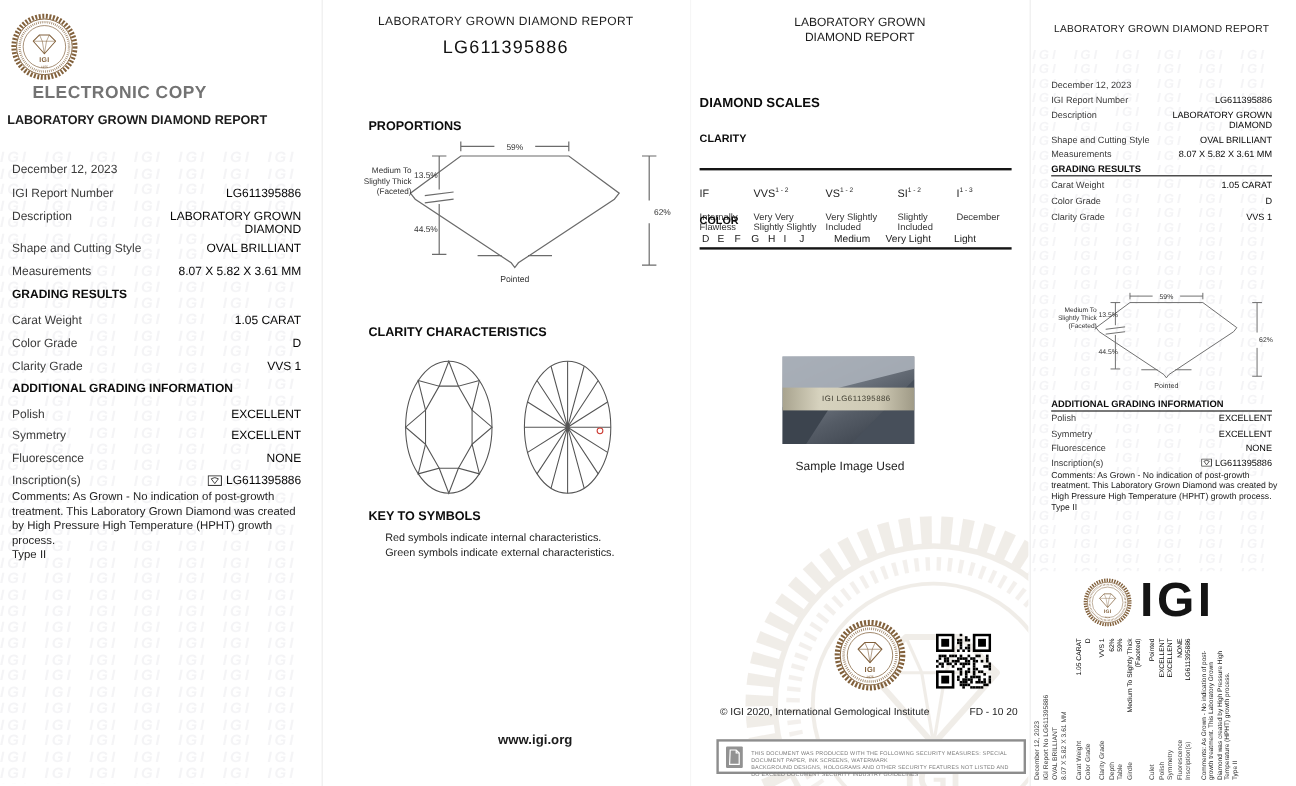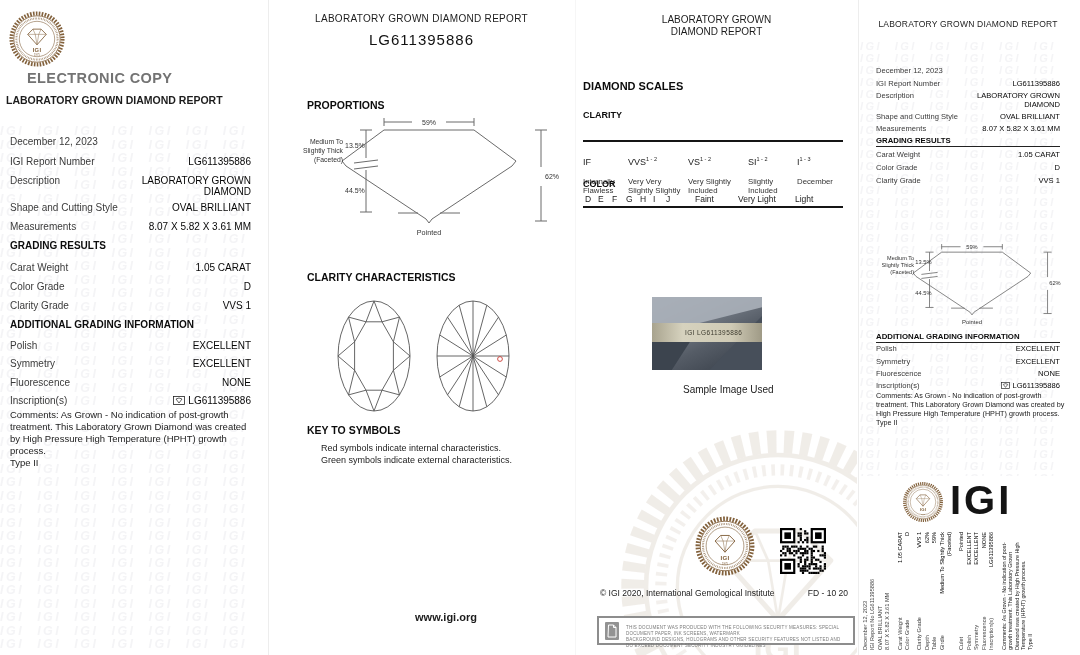--- a/index.html
+++ b/index.html
@@ -223,21 +223,21 @@
   <div class="rule" style="left:583px;top:140px;width:260px"></div>
 
   <div class="sec-h" style="left:583px;top:179px;font-size:9px">COLOR</div>
   <span class="co-letter" style="left:585px">D</span>
   <span class="co-letter" style="left:598px">E</span>
   <span class="co-letter" style="left:612px">F</span>
   <span class="co-letter" style="left:626px">G</span>
   <span class="co-letter" style="left:640px">H</span>
   <span class="co-letter" style="left:653px">I</span>
   <span class="co-letter" style="left:666px">J</span>
-  <span class="co-letter" style="left:695px">Faint</span>
+  <span class="co-letter" style="left:695px">Medium</span>
   <span class="co-letter" style="left:738px">Very Light</span>
   <span class="co-letter" style="left:795px">Light</span>
   <div class="rule" style="left:583px;top:206px;width:260px"></div>
 
   <div class="abs" style="left:595px;top:420px;width:262px;height:235px;overflow:hidden;opacity:.11;pointer-events:none">
     <div class="seal-slot" style="position:absolute;left:18px;top:2px;width:330px;height:330px"><svg viewBox="0 0 100 100" width="100%" height="100%">
           <circle cx="50" cy="50" r="44" fill="none" stroke="#82613c" stroke-width="7" stroke-dasharray="2.8 2.3"></circle>
           <circle cx="50" cy="50" r="40" fill="#ffffff" stroke="#82613c" stroke-width="1.4"></circle>
           <circle cx="50" cy="50" r="35.5" fill="none" stroke="#82613c" stroke-width="3.4" stroke-dasharray="1.1 1.7" opacity="0.8"></circle>
           <circle cx="50" cy="50" r="30.5" fill="none" stroke="#82613c" stroke-width="1"></circle>
@@ -249,21 +249,21 @@
   </div>
 
   <div class="sample">
     <div class="fx1"></div>
     <div class="fx2"></div>
     <div class="fx3"></div>
     <div class="band">
         <span>IGI LG611395886</span>
       </div>
   </div>
-  <div class="abs" style="left:683px;top:384px;font-size:10px;color:#222">Sample Image Used</div>
+  <div class="abs" style="left:663px;top:384px;font-size:10px;color:#222">Sample Image Used</div>
 
   <div class="abs seal-slot" style="left:694px;top:515px;width:62px;height:62px"><svg viewBox="0 0 100 100" width="100%" height="100%">
         <circle cx="50" cy="50" r="44" fill="none" stroke="#82613c" stroke-width="7" stroke-dasharray="2.8 2.3"></circle>
         <circle cx="50" cy="50" r="40" fill="#ffffff" stroke="#82613c" stroke-width="1.4"></circle>
         <circle cx="50" cy="50" r="35.5" fill="none" stroke="#82613c" stroke-width="3.4" stroke-dasharray="1.1 1.7" opacity="0.8"></circle>
         <circle cx="50" cy="50" r="30.5" fill="none" stroke="#82613c" stroke-width="1"></circle>
         <path d="M34 42 L43 33 L57 33 L66 42 L50 60 Z" fill="none" stroke="#82613c" stroke-width="1.5" stroke-linejoin="round"></path>
         <path d="M34 42 L66 42 M43 33 L47 42 M57 33 L53 42 M47 42 L50 60 M53 42 L50 60" fill="none" stroke="#82613c" stroke-width="0.8"></path>
         <text x="50" y="72" font-size="10" font-weight="bold" text-anchor="middle" fill="#82613c" letter-spacing="0.5">IGI</text>
         <text x="50" y="80" font-size="4.5" text-anchor="middle" fill="#82613c">1975</text>

